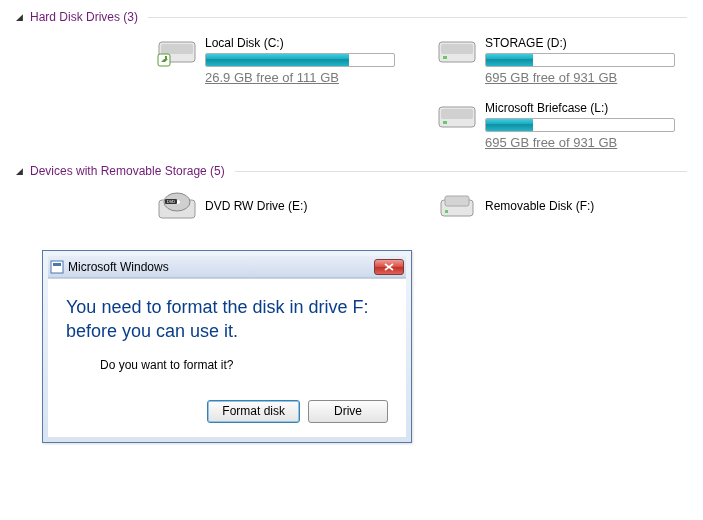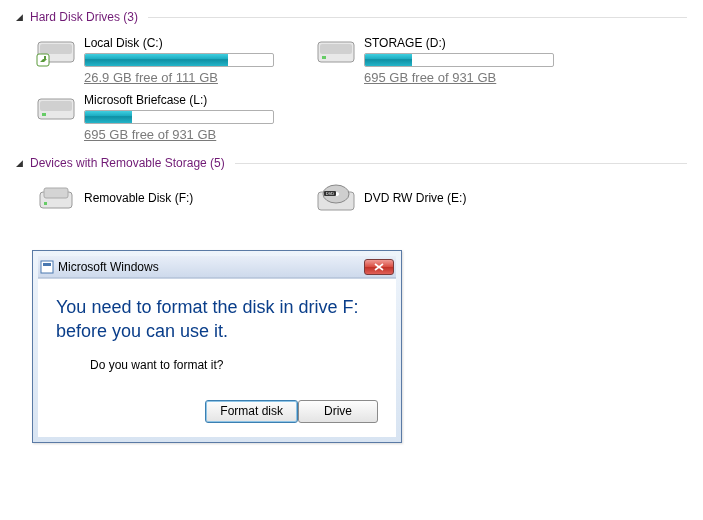--- a/index.html
+++ b/index.html
@@ -28,23 +28,24 @@
     font-size: 12px;
   }
   .section-header .line {
     flex: 1;
     border-top: 1px solid #e0e0e0;
     margin-left: 6px;
   }
   .drives {
     display: flex;
     flex-wrap: wrap;
-    gap: 0 30px;
+    gap: 8px 30px;
     margin-left: 20px;
     margin-bottom: 10px;
+    justify-content: flex-end;
   }
   .drive {
     display: flex;
     gap: 8px;
     width: 250px;
     padding: 4px 0;
     align-items: flex-start;
   }
   .drive-icon {
     width: 40px;
@@ -78,21 +79,21 @@
     color: #7a7a7a;
     text-decoration: underline;
   }
   .drive-simple .drive-label {
     line-height: 32px;
   }
 
   
   .dialog {
     position: absolute;
-    left: 32px;
+    left: 42px;
     top: 250px;
     width: 370px;
     border: 1px solid #5a7aa5;
     background: linear-gradient(to bottom, #eef4fb, #d8e4f2);
     box-shadow: 1px 1px 2px rgba(0,0,0,0.15);
     padding: 5px;
   }
   .titlebar {
     display: flex;
     align-items: center;
@@ -136,20 +137,21 @@
   }
   .dialog-text {
     font-size: 12px;
     color: #000;
     margin-bottom: 28px;
     margin-left: 34px;
   }
   .dialog-buttons {
     display: flex;
     justify-content: flex-end;
+    gap: 8px;
   }
   .win-btn {
     min-width: 80px;
     height: 23px;
     font-size: 12px;
     font-family: inherit;
     border: 1px solid #8a8a8a;
     border-radius: 3px;
     background: linear-gradient(to bottom, #fdfdfd, #e4e4e4);
     cursor: pointer;
@@ -228,42 +230,42 @@
 <div class="section-header">
   <span class="arrow">◢</span>
   <span class="title">Devices with Removable Storage (5)</span>
   <span class="line"></span>
 </div>
 <div class="drives">
 
   <div class="drive drive-simple">
     <div class="drive-icon">
       <svg viewBox="0 0 40 32">
-        <rect x="4" y="10" width="32" height="16" rx="3" fill="#e6e6e6" stroke="#9a9a9a"></rect>
-        <rect x="8" y="6" width="24" height="10" rx="2" fill="#d4d4d4" stroke="#aaa"></rect>
-        <rect x="8" y="20" width="3" height="3" fill="#66cc66"></rect>
-      </svg>
-    </div>
-    <div class="drive-body">
-      <div class="drive-label">Removable Disk (F:)</div>
-    </div>
-  </div>
-
-  <div class="drive drive-simple">
-    <div class="drive-icon">
-      <svg viewBox="0 0 40 32">
         <rect x="2" y="10" width="36" height="18" rx="3" fill="#e2e2e2" stroke="#9a9a9a"></rect>
         <ellipse cx="20" cy="12" rx="13" ry="9" fill="#cfcfcf" stroke="#888"></ellipse>
         <ellipse cx="20" cy="12" rx="3" ry="2" fill="#fff"></ellipse>
         <rect x="8" y="9" width="12" height="5" rx="1" fill="#333"></rect>
         <text x="14" y="13" font-size="4" fill="#fff" text-anchor="middle" font-family="sans-serif">DVD</text>
       </svg>
     </div>
     <div class="drive-body">
       <div class="drive-label">DVD RW Drive (E:)</div>
+    </div>
+  </div>
+
+  <div class="drive drive-simple">
+    <div class="drive-icon">
+      <svg viewBox="0 0 40 32">
+        <rect x="4" y="10" width="32" height="16" rx="3" fill="#e6e6e6" stroke="#9a9a9a"></rect>
+        <rect x="8" y="6" width="24" height="10" rx="2" fill="#d4d4d4" stroke="#aaa"></rect>
+        <rect x="8" y="20" width="3" height="3" fill="#66cc66"></rect>
+      </svg>
+    </div>
+    <div class="drive-body">
+      <div class="drive-label">Removable Disk (F:)</div>
     </div>
   </div>
 
 </div>
 
 <div class="dialog">
   <div class="titlebar">
     <span class="tb-icon">
       <svg viewBox="0 0 14 14">
           <rect x="1" y="1" width="12" height="12" fill="#fff" stroke="#4a78b0"></rect>

